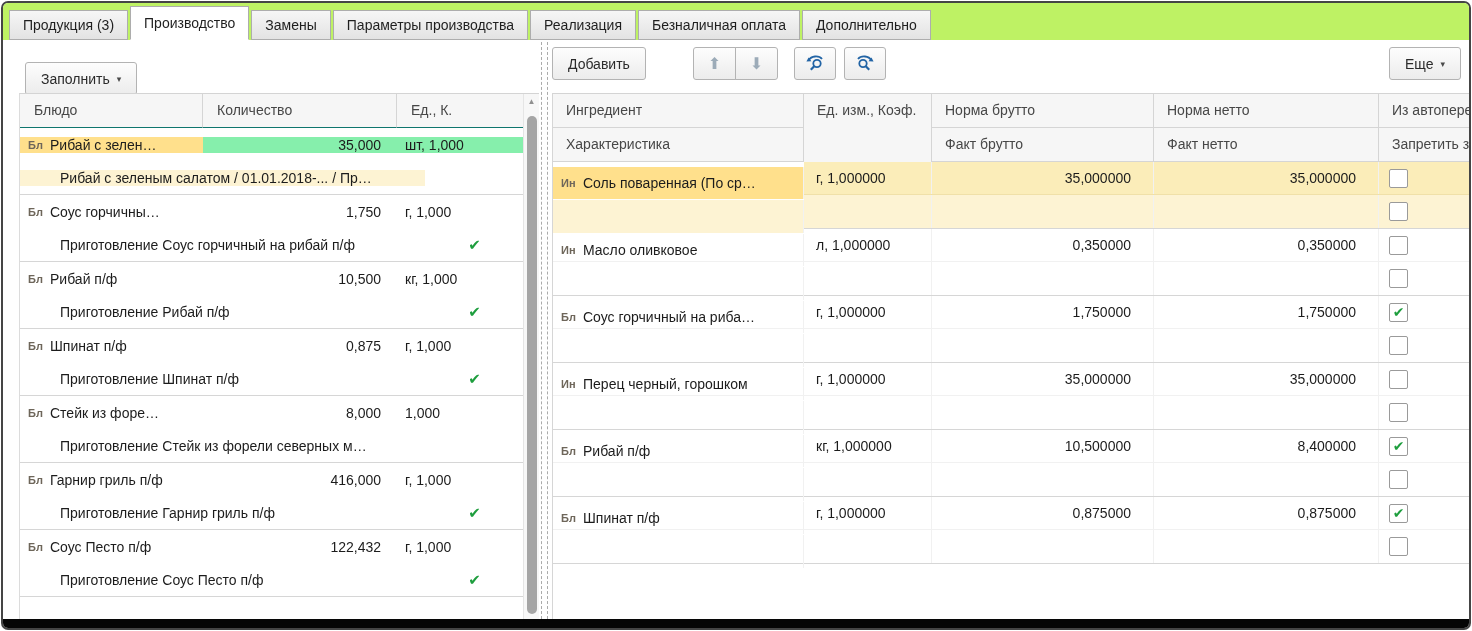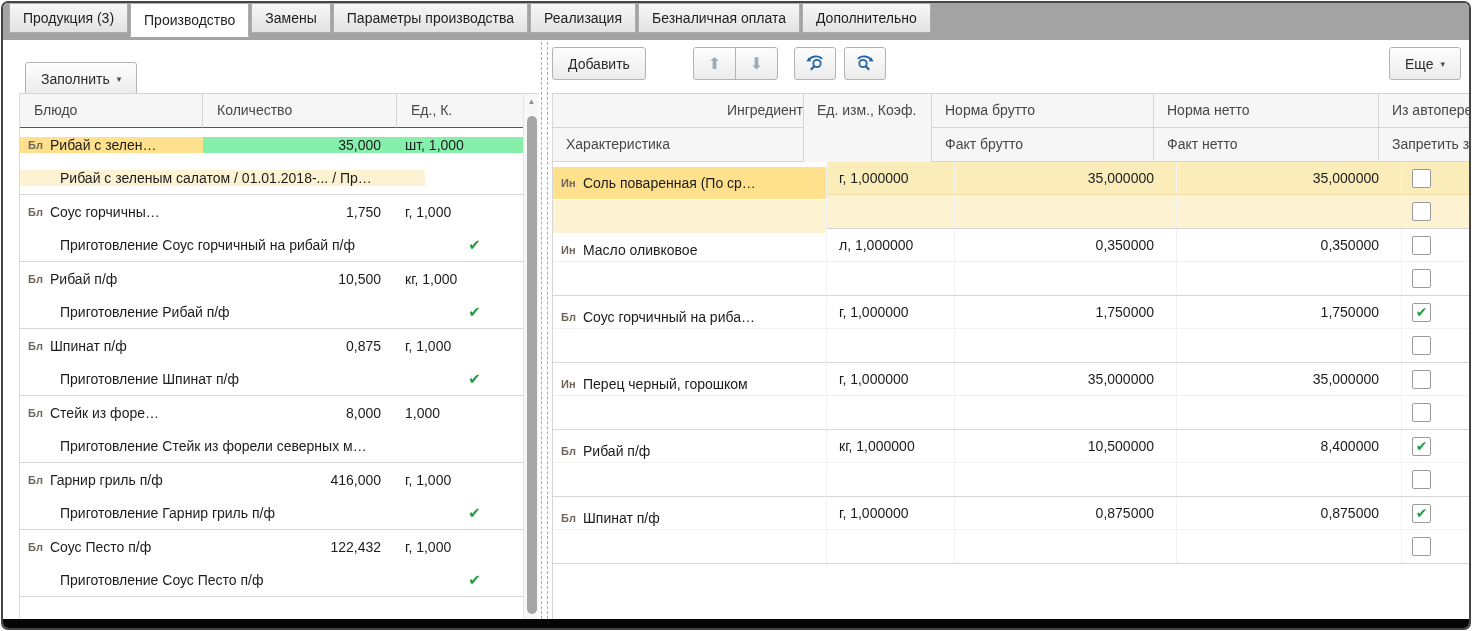--- a/index.html
+++ b/index.html
@@ -2,21 +2,21 @@
 <html><head>
 <meta charset="utf-8">
 <style>
   html,body{margin:0;padding:0;background:#fff;}
   body{font-family:"Liberation Sans","DejaVu Sans",sans-serif;font-size:14px;color:#1c1c1c;}
   *{box-sizing:border-box;}
   .stage{position:relative;width:1472px;height:631px;background:#fff;overflow:hidden;}
   .frame{position:absolute;left:1px;top:1px;width:1470px;height:629px;border:2px solid #454545;border-radius:7px;background:#fff;overflow:hidden;}
 
   
-  .tabbar{position:absolute;top:0;left:0;right:0;height:37px;display:flex;align-items:flex-start;gap:2px;padding-left:6px;background:#a3a3a3;}
+  .tabbar{position:absolute;top:0;left:0;right:0;height:37px;display:flex;align-items:flex-end;gap:2px;padding-left:6px;background:#bef264;}
   .tab{height:30px;line-height:28px;padding:0 13px;background:linear-gradient(#f6f6f6,#e3e3e3);border:1px solid #adadad;color:#1f1f1f;white-space:nowrap;cursor:default;}
   .tab.active{height:34px;line-height:32px;background:#fff;border-bottom:1px solid #fff;}
 
   
   .content{position:absolute;top:37px;left:0;right:0;bottom:9px;background:#fff;}
   .bottom-bar{position:absolute;left:0;right:0;bottom:0;height:9px;background:#060606;}
   .splitter{position:absolute;top:2px;bottom:0;width:0;border-left:1px dashed #ababab;}
   .sp1{left:538px;} .sp2{left:544px;}
 
   
@@ -60,21 +60,21 @@
 
   
   .scroll{position:absolute;right:0;top:0;width:16px;height:530px;background:#f7f7f7;border-left:1px solid #e5e5e5;}
   .scroll .arr{height:16px;line-height:16px;text-align:center;font-size:8px;color:#909090;}
   .scroll .thumb{position:absolute;left:3px;top:22px;width:10px;height:498px;background:#a5a5a5;border-radius:5px;}
 
   
   .rtable{position:absolute;left:549px;top:53px;width:917px;height:530px;border-left:1px solid #d6d6d6;border-top:1px solid #d4d4d4;overflow:hidden;}
   .rhead{position:relative;height:68px;background:#f6f6f6;}
   .rhead .hcell{position:absolute;line-height:33px;padding-left:13px;border-right:1px solid #d5d5d5;border-bottom:1px solid #d5d5d5;white-space:nowrap;overflow:hidden;}
-  .rbody .rc1{width:274px;display:flex;align-items:center;overflow:hidden;border-right:1px solid #f1f1f1;height:100%;margin-top:10px;}
+  .rbody .rc1{width:251px;display:flex;align-items:center;overflow:hidden;border-right:1px solid #f1f1f1;height:100%;margin-top:10px;}
   .rbody .rc2{width:128px;padding-left:12px;border-right:1px solid #f1f1f1;height:100%;line-height:32px;white-space:nowrap;}
   .rbody .rc3{width:222px;padding-right:22px;border-right:1px solid #f1f1f1;height:100%;line-height:32px;}
   .rbody .rc4{width:225px;padding-right:22px;border-right:1px solid #f1f1f1;height:100%;line-height:32px;}
   .rbody .rc5{flex:1;padding-left:10px;display:flex;align-items:center;height:100%;}
   .rrow.main{border-bottom:1px solid #f1f1f1;}
   .checkbox{width:19px;height:19px;border:1px solid #9a9a9a;border-radius:2px;background:#fff;display:flex;align-items:center;justify-content:center;font-size:14px;color:#1e9e3e;font-weight:bold;line-height:1;}
   .rpair.sel .rrow.main{border-bottom:1px solid #f0e0a8;}
   .rpair.sel .rrow.main .rc1{background:#ffe08c;}
   .rpair.sel .rrow.main .rc2,.rpair.sel .rrow.main .rc3,.rpair.sel .rrow.main .rc4,.rpair.sel .rrow.main .rc5{background:#fbedb9;}
   .rpair.sel .rrow.sub > div{background:#fdf3d3;}
@@ -262,21 +262,21 @@
         </div>
 
         <div class="scroll">
           <div class="arr">▲</div>
           <div class="thumb"></div>
         </div>
       </div>
 
       <div class="rtable">
         <div class="rhead">
-          <div class="hcell" style="left:0;top:0;width:251px;height:34px;text-align:right;">Ингредиент</div>
+          <div class="hcell" style="left:0;top:0;width:251px;height:34px;">Ингредиент</div>
           <div class="hcell" style="left:251px;top:0;width:128px;height:68px;border-bottom:none;">Ед. изм., Коэф.</div>
           <div class="hcell" style="left:379px;top:0;width:222px;height:34px;">Норма брутто</div>
           <div class="hcell" style="left:601px;top:0;width:225px;height:34px;">Норма нетто</div>
           <div class="hcell" style="left:826px;top:0;width:95px;height:34px;border-right:none;">Из автоперед</div>
           <div class="hcell" style="left:0;top:34px;width:251px;height:34px;">Характеристика</div>
           <div class="hcell" style="left:379px;top:34px;width:222px;height:34px;">Факт брутто</div>
           <div class="hcell" style="left:601px;top:34px;width:225px;height:34px;">Факт нетто</div>
           <div class="hcell" style="left:826px;top:34px;width:95px;height:34px;border-right:none;">Запретить зам</div>
         </div>
 

